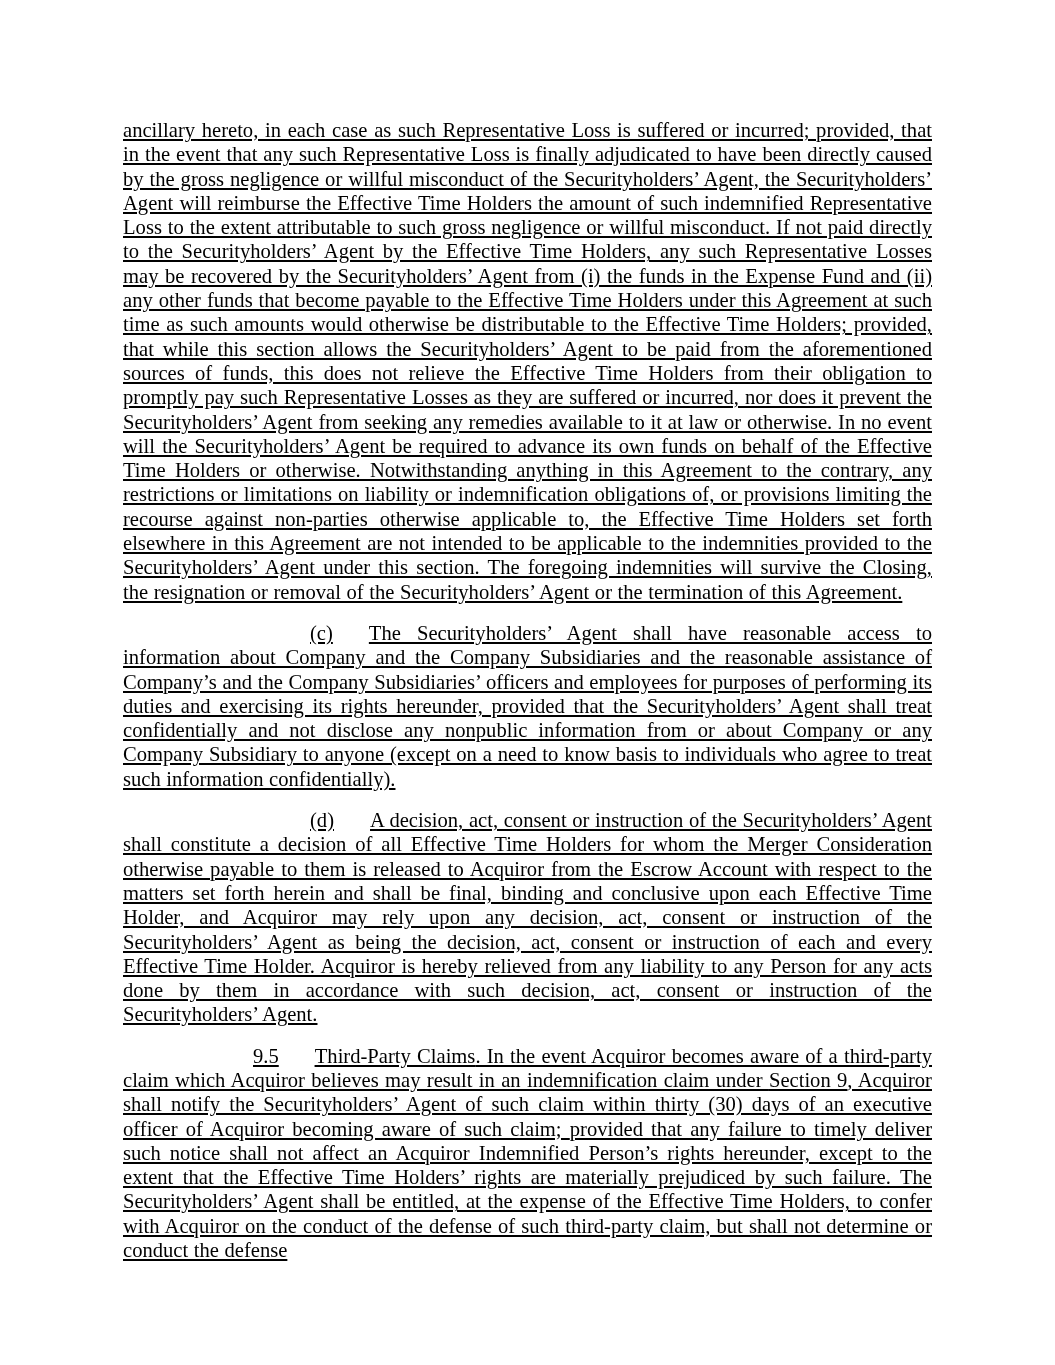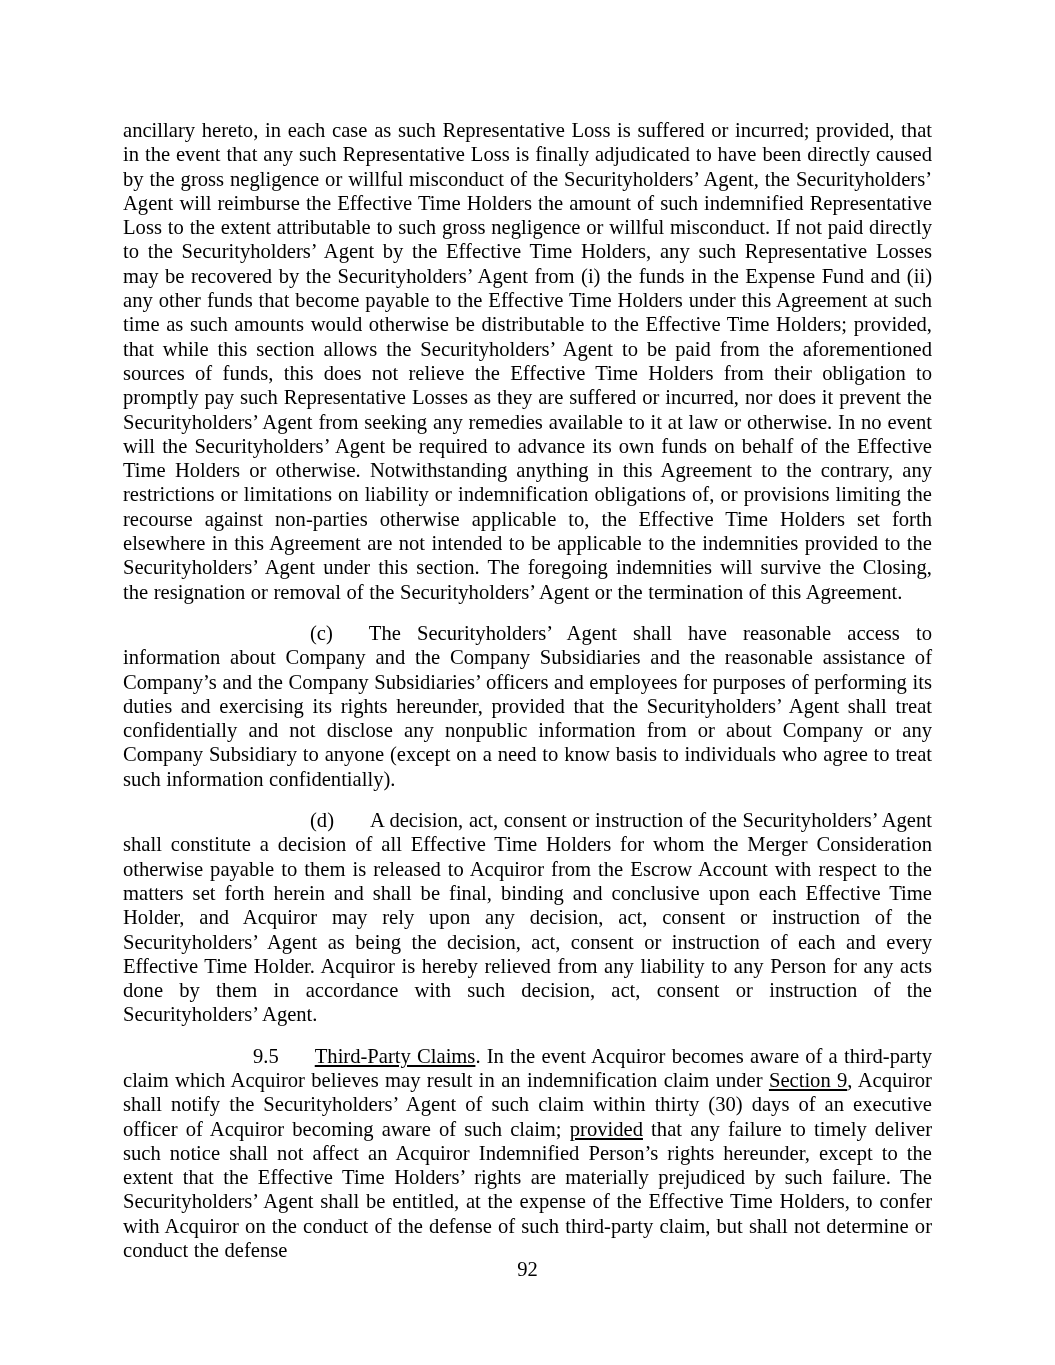--- a/index.html
+++ b/index.html
@@ -24,20 +24,21 @@
     top: 118px;
     width: 809px;
   }
   p.para {
     margin: 0 0 17px 0;
     font-size: 20.6px;
     line-height: 24.3px;
     text-align: justify;
     text-justify: inter-word;
     word-spacing: 0.02em;
+    text-decoration: underline;
   }
   p.para-flush { text-indent: 0; }
   p.para-subsection { text-indent: 187px; }
   p.para-section { text-indent: 130px; }
   .u { text-decoration: underline; text-underline-offset: 2px; }
   .tab-gap { display: inline-block; width: 36px; }
   .page-footer {
     position: absolute;
     left: 0;
     top: 1257px;
@@ -52,16 +53,13 @@
 </head>
 <body>
 
 <main class="doc-page">
   <div class="doc-body" id="doc-body">
       <p class="para para-flush"><span>ancillary hereto, in each case as such Representative Loss is suffered or incurred; provided, that in the event that any such Representative Loss is finally adjudicated to have been directly caused by the gross negligence or willful misconduct of the Securityholders’ Agent, the Securityholders’ Agent will reimburse the Effective Time Holders the amount of such indemnified Representative Loss to the extent attributable to such gross negligence or willful misconduct. If not paid directly to the Securityholders’ Agent by the Effective Time Holders, any such Representative Losses may be recovered by the Securityholders’ Agent from (i) the funds in the Expense Fund and (ii) any other funds that become payable to the Effective Time Holders under this Agreement at such time as such amounts would otherwise be distributable to the Effective Time Holders; provided, that while this section allows the Securityholders’ Agent to be paid from the aforementioned sources of funds, this does not relieve the Effective Time Holders from their obligation to promptly pay such Representative Losses as they are suffered or incurred, nor does it prevent the Securityholders’ Agent from seeking any remedies available to it at law or otherwise. In no event will the Securityholders’ Agent be required to advance its own funds on behalf of the Effective Time Holders or otherwise. Notwithstanding anything in this Agreement to the contrary, any restrictions or limitations on liability or indemnification obligations of, or provisions limiting the recourse against non-parties otherwise applicable to, the Effective Time Holders set forth elsewhere in this Agreement are not intended to be applicable to the indemnities provided to the Securityholders’ Agent under this section.  The foregoing indemnities will survive the Closing, the resignation or removal of the Securityholders’ Agent or the termination of this Agreement.</span></p>
       <p class="para para-subsection"><span>(c)</span><span class="tab-gap"></span><span>The Securityholders’ Agent shall have reasonable access to information about Company and the Company Subsidiaries and the reasonable assistance of Company’s and the Company Subsidiaries’ officers and employees for purposes of performing its duties and exercising its rights hereunder, provided that the Securityholders’ Agent shall treat confidentially and not disclose any nonpublic information from or about Company or any Company Subsidiary to anyone (except on a need to know basis to individuals who agree to treat such information confidentially).</span></p>
       <p class="para para-subsection"><span>(d)</span><span class="tab-gap"></span><span>A decision, act, consent or instruction of the Securityholders’ Agent shall constitute a decision of all Effective Time Holders for whom the Merger Consideration otherwise payable to them is released to Acquiror from the Escrow Account with respect to the matters set forth herein and shall be final, binding and conclusive upon each Effective Time Holder, and Acquiror may rely upon any decision, act, consent or instruction of the Securityholders’ Agent as being the decision, act, consent or instruction of each and every Effective Time Holder.  Acquiror is hereby relieved from any liability to any Person for any acts done by them in accordance with such decision, act, consent or instruction of the Securityholders’ Agent.</span></p>
       <p class="para para-section"><span>9.5</span><span class="tab-gap"></span><span class="u">Third-Party Claims</span><span>.  In the event Acquiror becomes aware of a third-party claim which Acquiror believes may result in an indemnification claim under </span><span class="u">Section 9</span><span>, Acquiror shall notify the Securityholders’ Agent of such claim within thirty (30) days of an executive officer of Acquiror becoming aware of such claim; </span><span class="u">provided</span><span> that any failure to timely deliver such notice shall not affect an Acquiror Indemnified Person’s rights hereunder, except to the extent that the Effective Time Holders’ rights are materially prejudiced by such failure.  The Securityholders’ Agent shall be entitled, at the expense of the Effective Time Holders, to confer with Acquiror on the conduct of the defense of such third-party claim, but shall not determine or conduct the defense</span></p>
     </div>
-  <footer class="page-footer">
-    <span class="page-number">92</span>
-  </footer>
 </main>
 
 </body></html>

